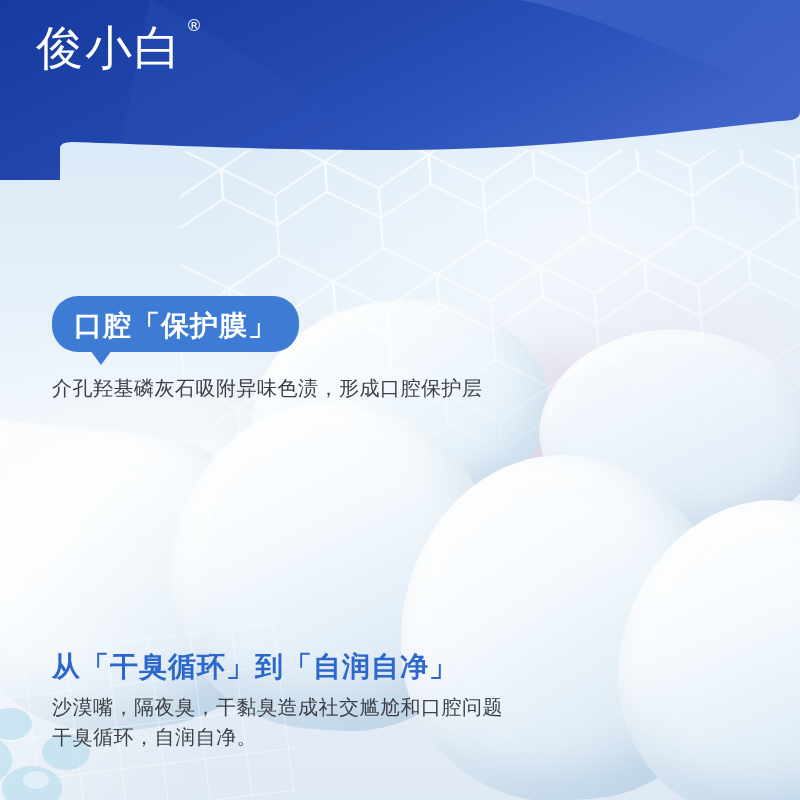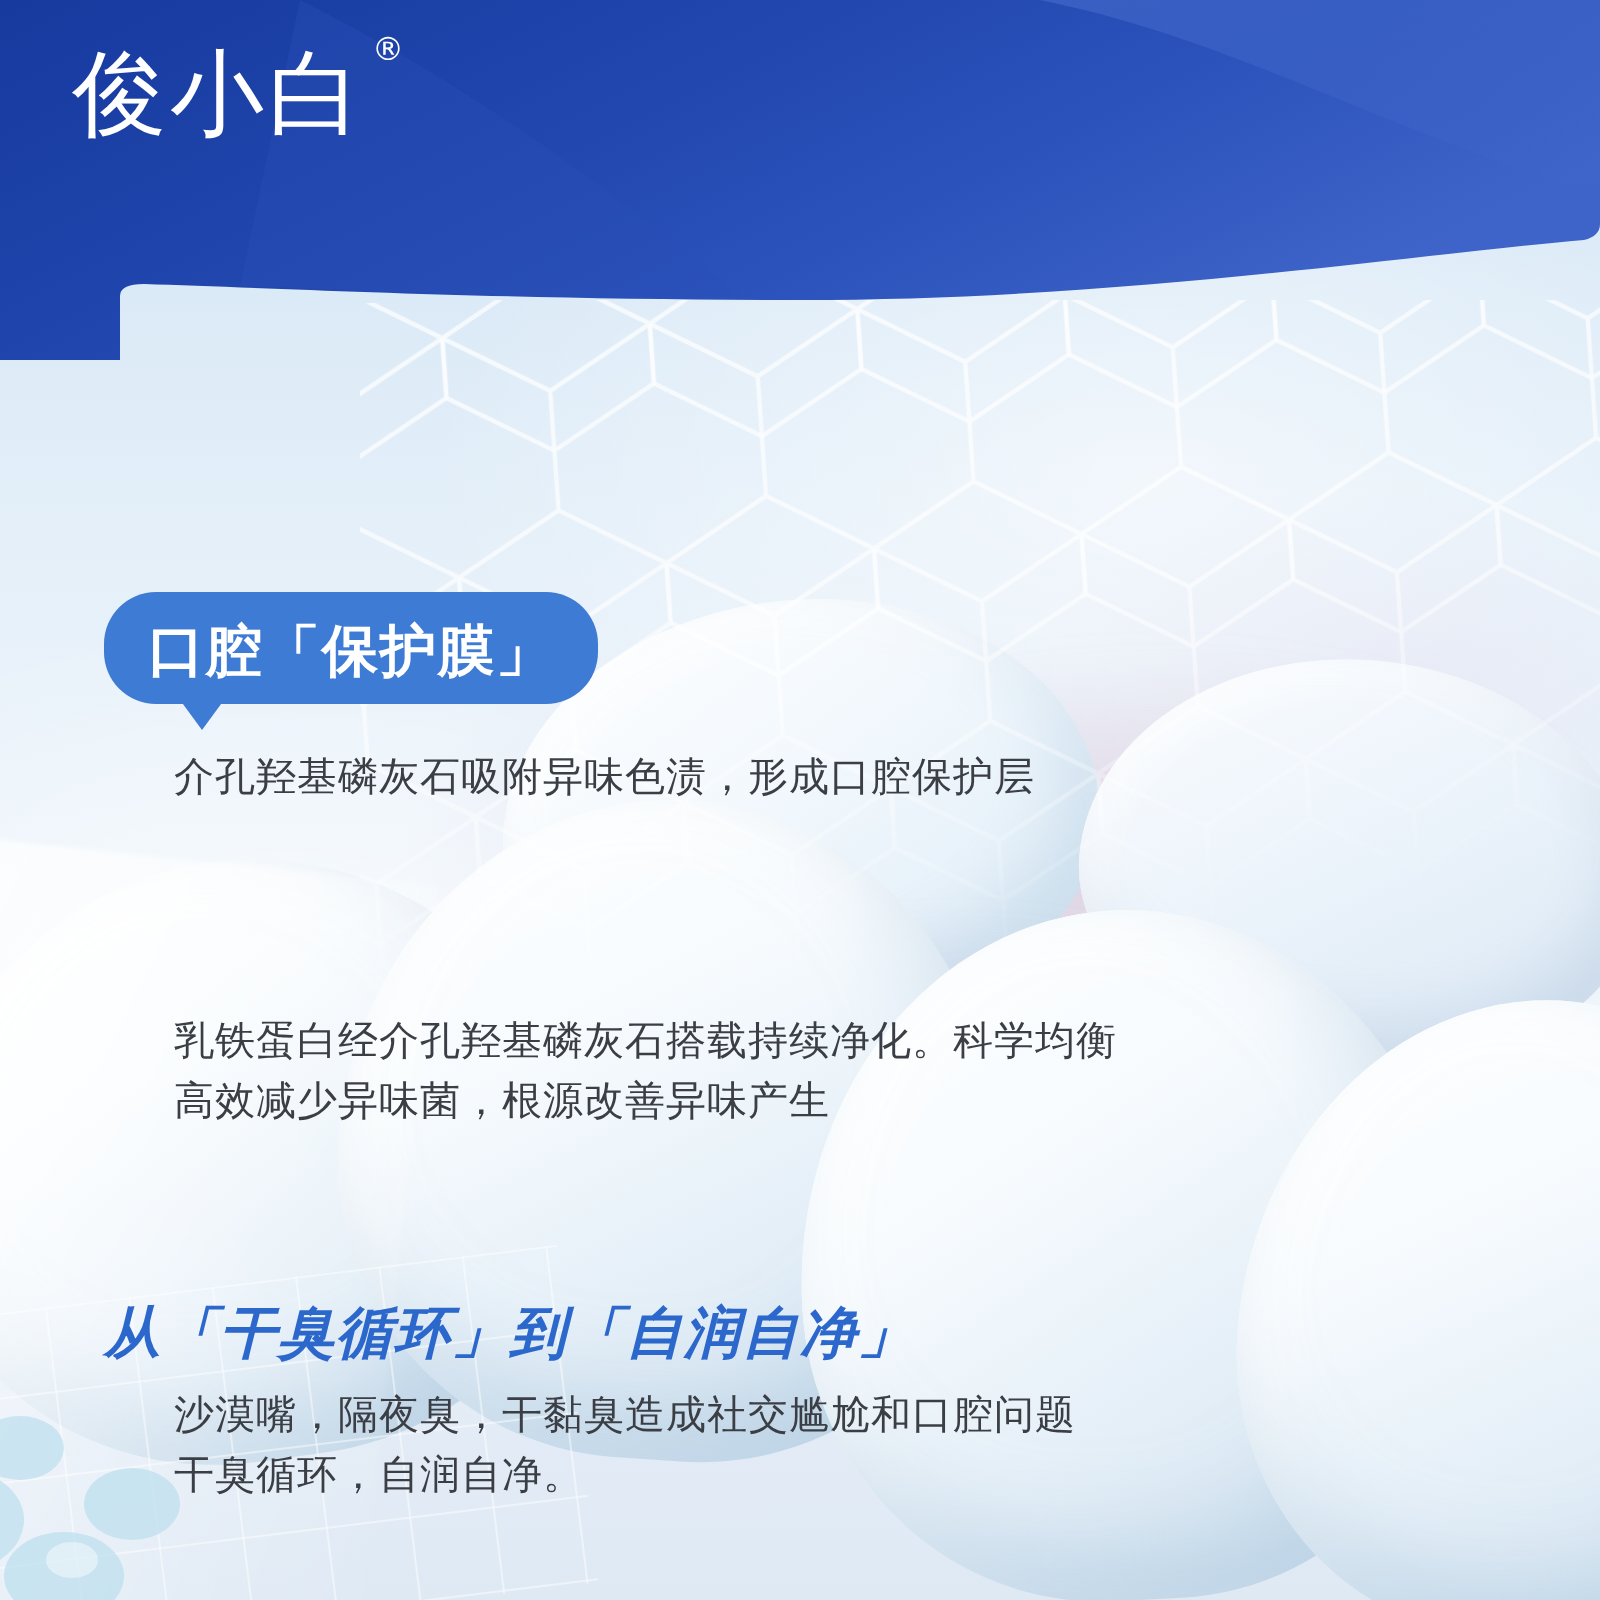--- a/index.html
+++ b/index.html
@@ -175,23 +175,22 @@
   .para-2 { top:505px; }
   .para-3 { top:692px; }
 
   .subhead {
     position:absolute; left:52px; top:648px;
     font-family:"DejaVu Sans","Liberation Sans",sans-serif;
     font-size:28px; font-weight:700;
     color:#2c68cc;
     letter-spacing:1px;
     white-space:nowrap;
-    font-style:italic;
-  }
-  .para-line { display:block;margin-left:35px; }
+  }
+  .para-line { display:block; }
 </style>
 </head>
 <body>
 
 <div id="page">
 
   <div class="bg-base"></div>
   <div class="bg-wash"></div>
 
   <div class="gum-haze"></div>
@@ -263,24 +262,20 @@
       <span>俊小白</span><span class="logo-reg">®</span>
     </div>
   </div>
 
 
   <div class="badge badge-1">口腔「保护膜」</div>
   <div class="para para-1">
     <span class="para-line">介孔羟基磷灰石吸附异味色渍，形成口腔保护层</span>
   </div>
 
-  <div class="para para-2">
-    <span class="para-line">乳铁蛋白经介孔羟基磷灰石搭载持续净化。科学均衡</span>
-    <span class="para-line">高效减少异味菌，根源改善异味产生</span>
-  </div>
 
   <div class="subhead">从「干臭循环」到「自润自净」</div>
   <div class="para para-3">
     <span class="para-line">沙漠嘴，隔夜臭，干黏臭造成社交尴尬和口腔问题</span>
     <span class="para-line">干臭循环，自润自净。</span>
   </div>
 
 </div>
 
 </body></html>

